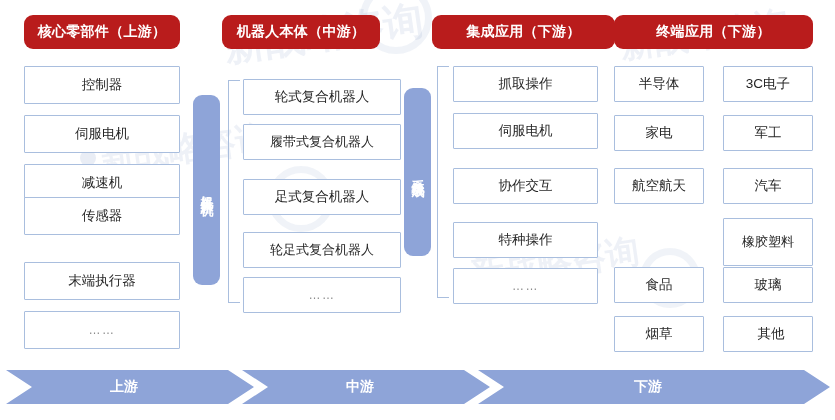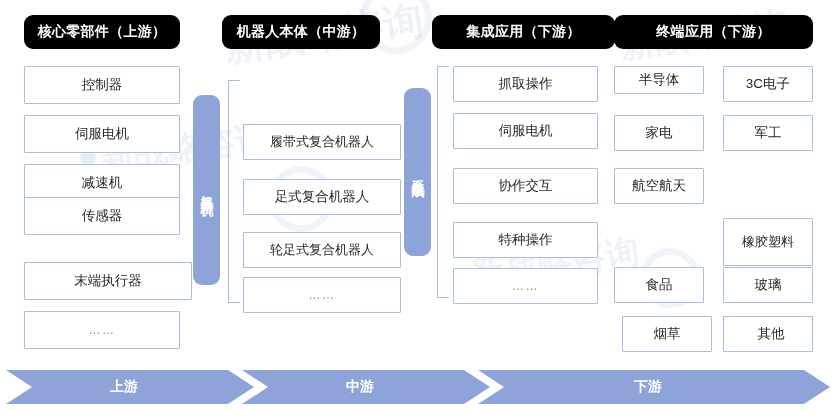--- a/index.html
+++ b/index.html
@@ -41,21 +41,21 @@
     background: rgba(120,145,195,0.16);
     border-radius: 50%;
     pointer-events: none;
   }
 
   
   .header-pill {
     position: absolute;
     height: 34px;
     border-radius: 9px;
-    background: #000000;
+    background: #b91c1c;
     color: #ffffff;
     font-size: 14px;
     font-weight: bold;
     display: flex;
     align-items: center;
     justify-content: center;
     letter-spacing: 0.3px;
   }
 
   
@@ -137,56 +137,58 @@
   <div class="wm-ring" style="top:248px; left:640px; width:46px; height:46px;"></div>
   <div class="wm" style="top:12px; left:620px; font-size:34px; transform:rotate(-8deg);">新战略咨询</div>
   <div class="wm-ring" style="top:166px; left:268px; width:52px; height:52px;"></div>
 
   <div class="header-pill" style="left:24px; top:15px; width:156px;">核心零部件（上游）</div>
 
   <div class="item-box" style="left:24px; top:66px; width:156px; height:38px;">控制器</div>
   <div class="item-box" style="left:24px; top:115px; width:156px; height:38px;">伺服电机</div>
   <div class="item-box" style="left:24px; top:164px; width:156px; height:38px;">减速机</div>
   <div class="item-box" style="left:24px; top:197px; width:156px; height:38px;">传感器</div>
-  <div class="item-box" style="left:24px; top:262px; width:168px; height:38px;">末端执行器</div>
+  <div class="item-box" style="left:24px; top:262px; width:156px; height:38px;">末端执行器</div>
   <div class="item-box dots" style="left:24px; top:311px; width:156px; height:38px;">……</div>
 
   <div class="header-pill" style="left:222px; top:15px; width:158px;">机器人本体（中游）</div>
 
   <div class="vlabel" style="left:193px; top:95px; width:27px; height:190px;">机器人整机</div>
 
   <div class="bracket" style="left:228px; top:80px; width:12px; height:223px;"></div>
 
+  <div class="item-box" style="left:243px; top:79px; width:158px; height:36px;">轮式复合机器人</div>
   <div class="item-box" style="left:243px; top:179px; width:158px; height:36px;">足式复合机器人</div>
   <div class="item-box narrow" style="left:243px; top:124px; width:158px; height:36px;">履带式复合机器人</div>
   <div class="item-box narrow" style="left:243px; top:232px; width:158px; height:36px;font-family:Liberation Serif, serif;">轮足式复合机器人</div>
   <div class="item-box dots" style="left:243px; top:277px; width:158px; height:36px;">……</div>
 
   <div class="header-pill" style="left:432px; top:15px; width:183px;font-family:Liberation Mono, monospace;">集成应用（下游）</div>
 
   <div class="vlabel" style="left:404px; top:88px; width:27px; height:168px;">系统集成</div>
 
   <div class="bracket" style="left:437px; top:66px; width:12px; height:232px;"></div>
 
   <div class="item-box" style="left:453px; top:66px; width:145px; height:36px;">抓取操作</div>
   <div class="item-box" style="left:453px; top:113px; width:145px; height:36px;">伺服电机</div>
   <div class="item-box" style="left:453px; top:168px; width:145px; height:36px;">协作交互</div>
   <div class="item-box" style="left:453px; top:222px; width:145px; height:36px;">特种操作</div>
   <div class="item-box dots" style="left:453px; top:268px; width:145px; height:36px;">……</div>
 
   <div class="header-pill" style="left:614px; top:15px; width:199px;">终端应用（下游）</div>
 
-  <div class="item-box" style="left:614px; top:66px; width:90px; height:28px;">半导体</div>
+  <div class="item-box" style="left:614px; top:66px; width:90px; height:36px;">半导体</div>
   <div class="item-box" style="left:614px; top:115px; width:90px; height:36px;">家电</div>
   <div class="item-box" style="left:614px; top:168px; width:90px; height:36px;">航空航天</div>
   <div class="item-box" style="left:614px; top:267px; width:90px; height:36px;">食品</div>
-  <div class="item-box" style="left:614px; top:316px; width:90px; height:36px;margin-left:8px;">烟草</div>
+  <div class="item-box" style="left:614px; top:316px; width:90px; height:36px;">烟草</div>
 
   <div class="item-box" style="left:723px; top:66px; width:90px; height:36px;">3C电子</div>
   <div class="item-box" style="left:723px; top:115px; width:90px; height:36px;">军工</div>
+  <div class="item-box" style="left:723px; top:168px; width:90px; height:36px;">汽车</div>
   <div class="item-box narrow" style="left:723px; top:218px; width:90px; height:48px;">橡胶塑料</div>
   <div class="item-box" style="left:723px; top:267px; width:90px; height:36px;">玻璃</div>
   <div class="item-box" style="left:723px; top:316px; width:90px; height:36px;padding-left:6px;">其他</div>
 
   <div class="chev chev-1" style="left:6px; top:370px; width:248px; height:34px;">
     <span>上游</span>
   </div>
   <div class="chev chev-m" style="left:242px; top:370px; width:248px; height:34px;">
     <span>中游</span>
   </div>

